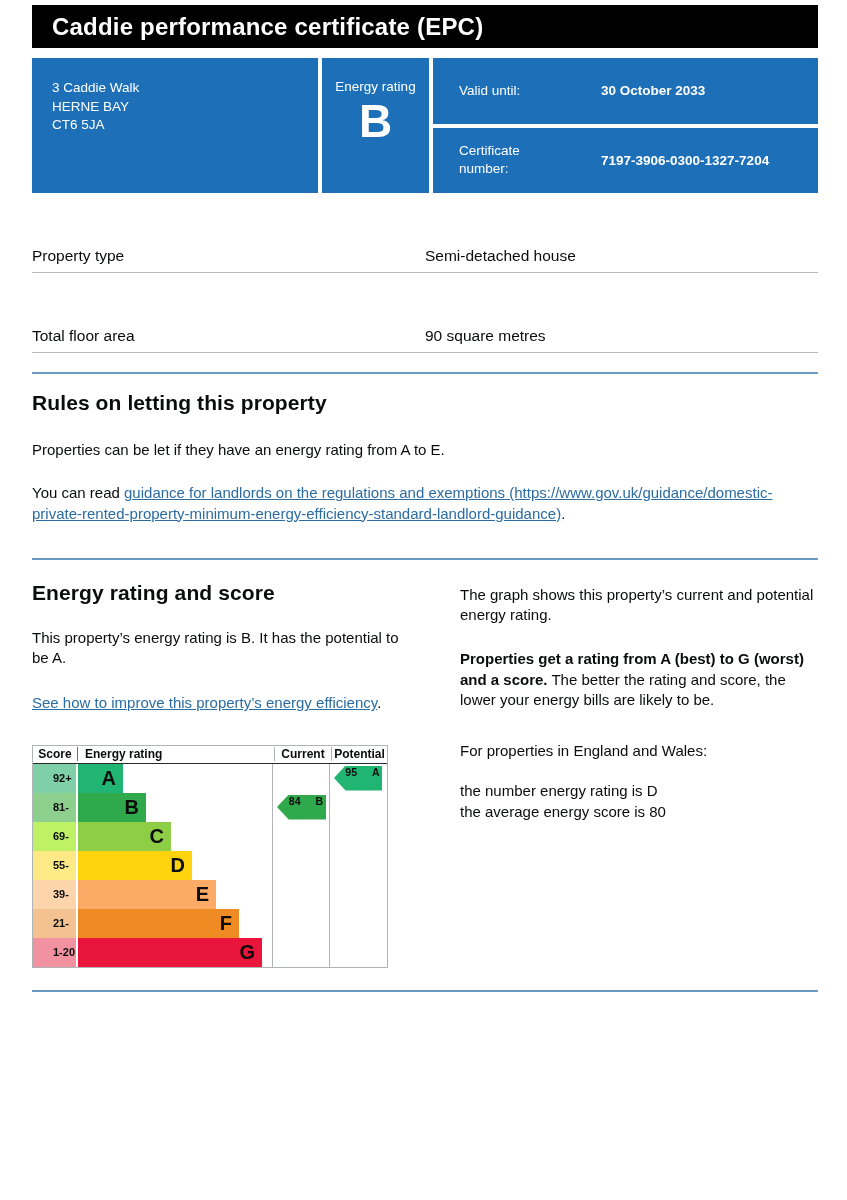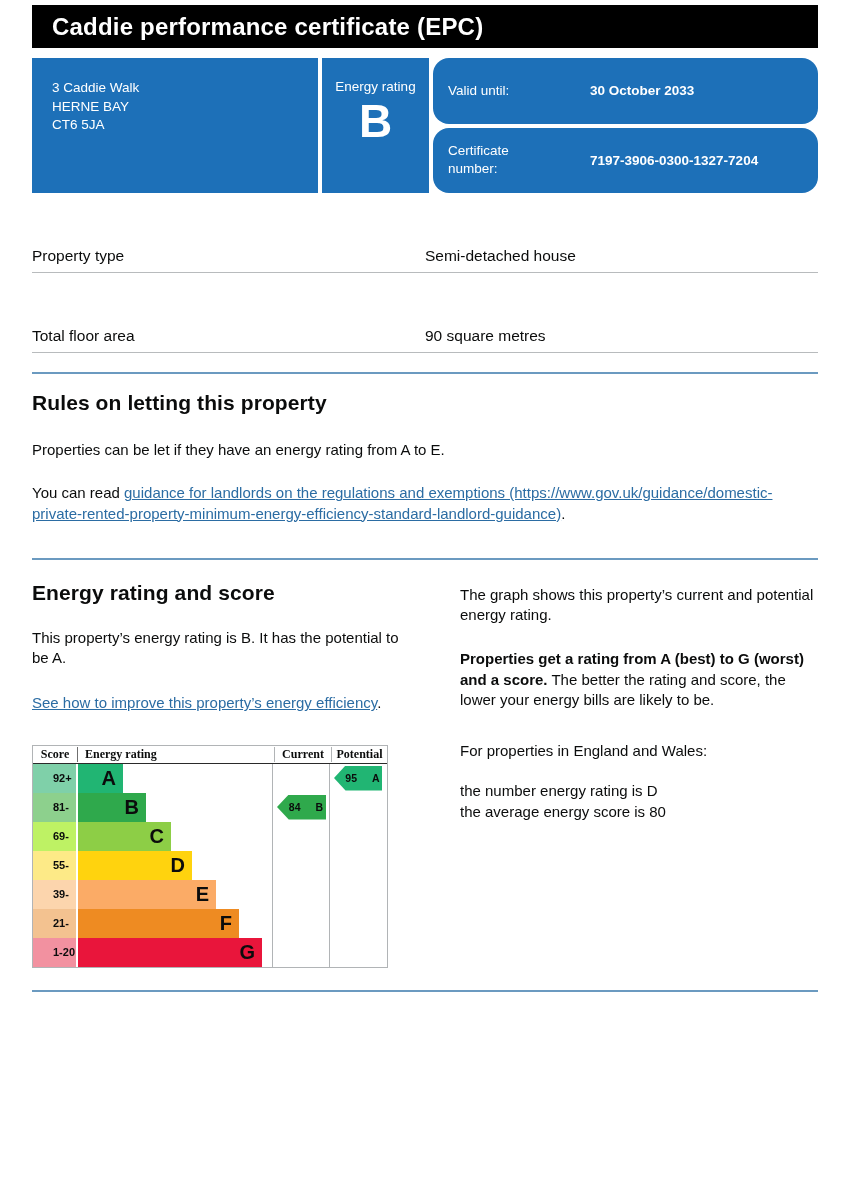--- a/index.html
+++ b/index.html
@@ -11,21 +11,21 @@
   .title-bar h1{font-size:24px;font-weight:bold;margin:0 0 0 20px;letter-spacing:0.2px;}
 
   
   .summary-panel{margin-top:10px;height:135px;display:flex;gap:4px;}
   .summary-panel .cell{background:#1d70b8;color:#fff;box-sizing:border-box;}
   .address-box{width:286px;padding:21px 0 0 20px;font-size:13.5px;line-height:1.38;}
   .rating-box{width:107px;text-align:center;padding-top:21px;}
   .rating-box .rating-label{font-size:13.5px;}
   .rating-box .big-letter{font-size:46px;font-weight:bold;line-height:1.1;margin-top:2px;}
   .validity-box{flex:1;display:flex;flex-direction:column;gap:4px;background:#fff !important;padding:0 !important;}
-  .validity-row{background:#1d70b8;flex:1;display:flex;align-items:center;padding-left:15px;box-sizing:border-box;border-radius:16px;}
+  .validity-row{background:#1d70b8;flex:1;display:flex;align-items:center;padding-left:26px;box-sizing:border-box;}
   .vlabel{flex:0 0 142px;font-size:13.5px;line-height:1.35;}
   .vlabel .narrow{display:block;max-width:95px;}
   .vvalue{font-size:13.5px;font-weight:bold;}
 
   
   .property-table{margin-top:11px;}
   .pt-row{display:flex;align-items:center;height:32px;border-bottom:1px solid #b8bbbd;font-size:15.5px;margin-top:47px;}
   .pt-label{flex:0 0 393px;}
 
   .section-rule{border:none;border-top:2px solid #6b9ac0;margin:19px 0 0 0;}
@@ -47,35 +47,35 @@
   .rating-heading{margin-top:21px;}
   .rating-intro{margin-top:23px;max-width:370px;}
   .improve-p{margin-top:25px;max-width:350px;}
   .col-right .p1{margin-top:25px;}
   .col-right .p2{margin-top:24px;}
   .col-right .p3{margin-top:31px;}
   .col-right .p4{margin-top:20px;}
 
   
   .epc-chart{margin-top:31px;width:354px;border:1px solid #b1b4b6;box-sizing:content-box;font-family:"Liberation Sans",sans-serif;}
-  .epc-header{display:flex;height:17px;border-bottom:1px solid #2a2a2a;font-size:12px;font-weight:bold;align-items:center;font-family:Liberation Serif, serif;}
+  .epc-header{display:flex;height:17px;border-bottom:1px solid #2a2a2a;font-size:12px;font-weight:bold;align-items:center;}
   .h-score{width:45px;box-sizing:border-box;border-right:1px solid #6f6f6f;text-align:center;}
   .h-rating{flex:1;padding-left:7px;}
   .h-current{width:57px;box-sizing:border-box;border-left:1px solid #b1b4b6;text-align:center;}
   .h-potential{width:56px;box-sizing:border-box;border-left:1px solid #b1b4b6;text-align:center;}
   .epc-row{display:flex;height:29px;}
   .score-cell{width:45px;box-sizing:border-box;border-right:2px solid #fff;font-size:11px;font-weight:bold;padding-left:20px;line-height:29px;}
   .track{width:194px;}
   .bar{height:100%;box-sizing:border-box;font-weight:bold;font-size:20px;text-align:right;padding-right:7px;line-height:28px;color:#0b0c0c;}
   .cur-cell,.pot-cell{box-sizing:border-box;border-left:1px solid #b1b4b6;position:relative;}
   .cur-cell{width:57px;}
   .pot-cell{width:56px;}
   .arrow{position:absolute;top:2px;bottom:2px;left:4px;right:3px;
     clip-path:polygon(0 50%,24% 0,100% 0,100% 100%,24% 100%);
-    display:flex;align-items:center;justify-content:center;gap:15px;
+    display:flex;align-items:flex-start;justify-content:center;gap:15px;
     padding-left:9px;font-size:10.5px;font-weight:bold;color:#0b0c0c;}
 
   .rule3{margin-top:22px;}
 </style>
 </head>
 <body>
 
 <div class="content">
 
   <div class="title-bar">

